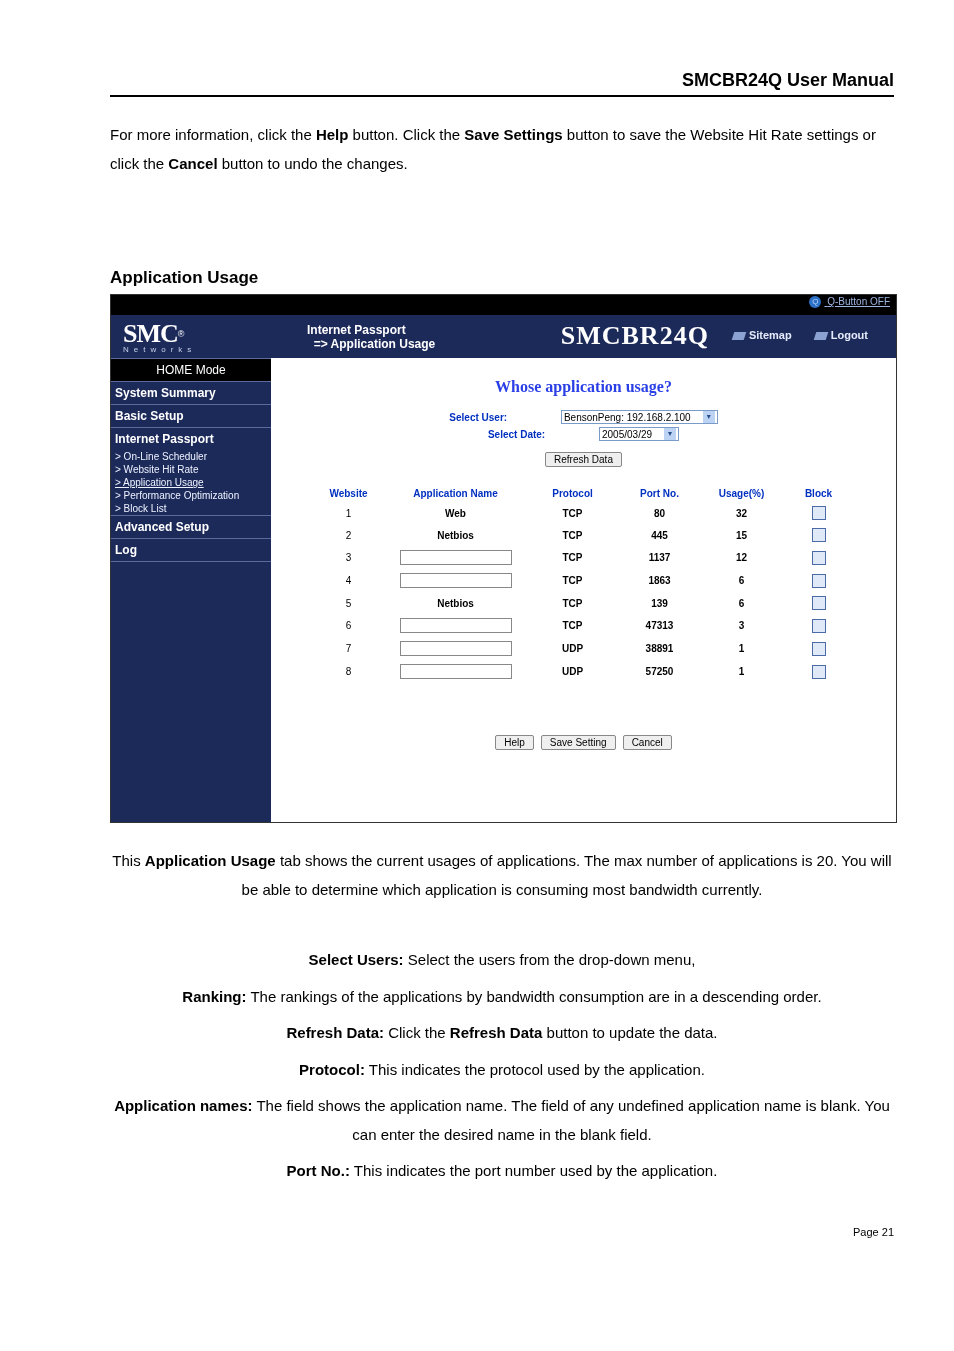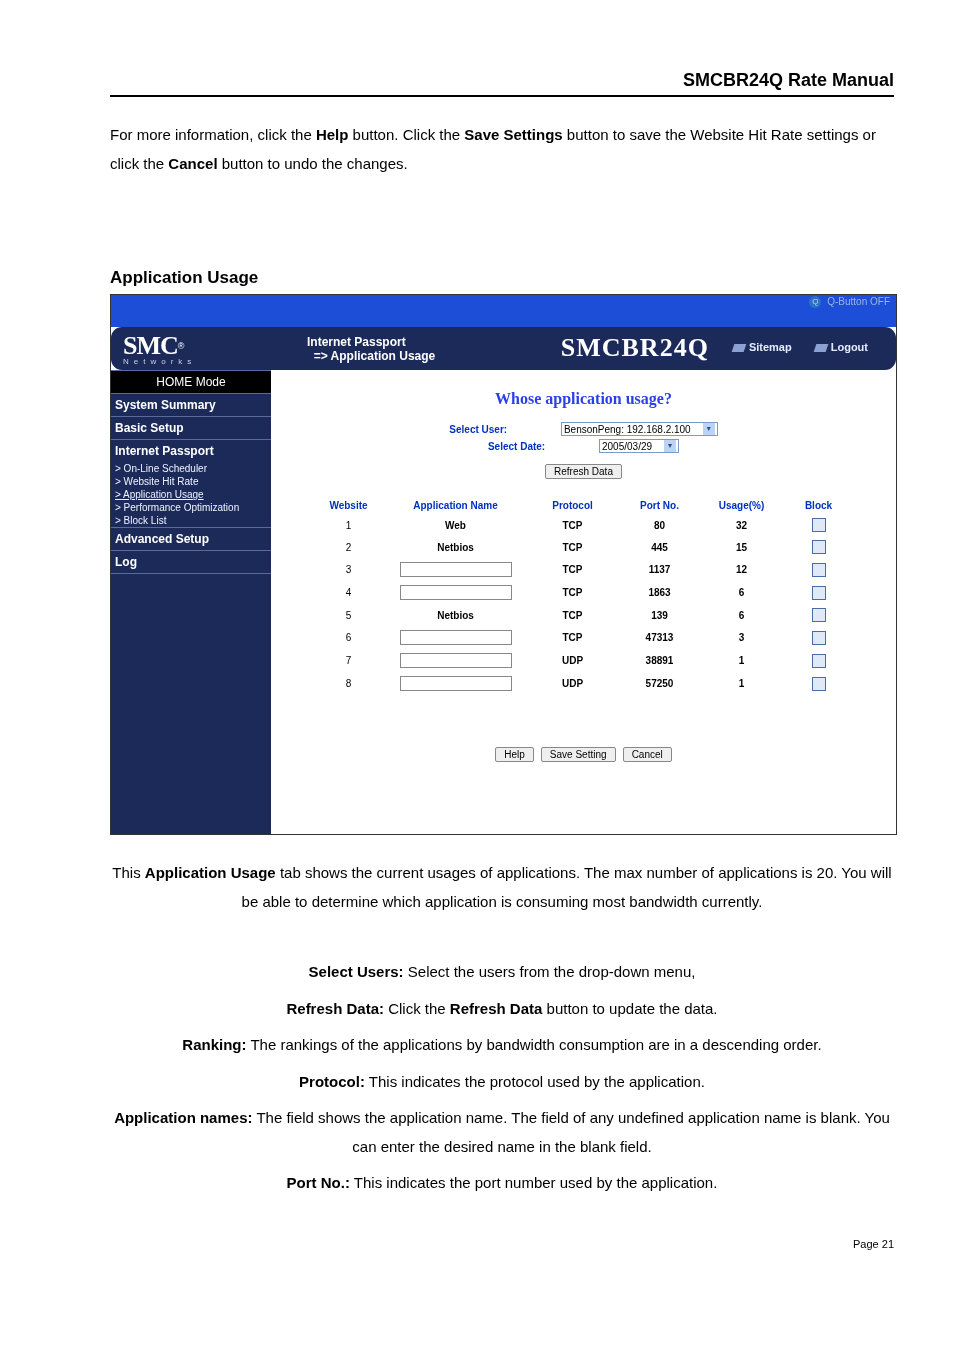--- a/index.html
+++ b/index.html
@@ -32,45 +32,45 @@
   
   .ui-shot {
     width: 785px;
     border: 1px solid #333;
     background: #fff;
     font-size: 11px;
     color: #000;
     margin-bottom: 24px;
   }
   .topbar {
-    background: #1d4ed8;
+    background: #000000;
     text-align: right;
-    padding: 1px 6px 16px 0;
+    padding: 1px 6px 4px 0;
     color: #9db3e0;
     font-size: 10px;
     height: 15px;
+    text-decoration: underline;
   }
   .q-circle {
     display: inline-block;
     width: 12px;
     height: 12px;
     background: #2d71c7;
     border-radius: 50%;
     vertical-align: middle;
     color: #b6d4ff;
     font-size: 8px;
     line-height: 12px;
     text-align: center;
     margin-right: 3px;
   }
   .bannerrow {
     display: flex;
     align-items: stretch;
     background: #1c2a5a;
-    border-radius: 11px;
   }
   .logo-cell {
     width: 160px;
     padding: 4px 0 4px 12px;
     color: #fff;
   }
   .logo-big {
     font-family: Georgia, 'Times New Roman', serif;
     font-size: 26px;
     font-weight: bold;
@@ -262,21 +262,21 @@
   .group-gap { margin-top: 42px; }
   .page-num {
     text-align: right;
     font-size: 11px;
     margin-top: 40px;
   }
 </style>
 </head>
 <body>
 
-<div class="doc-title">SMCBR24Q Rate Manual</div>
+<div class="doc-title">SMCBR24Q User Manual</div>
 
 <div class="intro-para">For more information, click the <b>Help</b> button. Click the <b>Save Settings</b> button to save the Website Hit Rate settings or click the <b>Cancel</b> button to undo the changes.</div>
 
 <div class="section-heading">Application Usage</div>
 
 <div class="ui-shot">
 
   <div class="topbar">
     <span class="q-circle">Q</span>
     <span>Q-Button OFF</span>
@@ -421,20 +421,20 @@
         <span class="btn">Cancel</span>
       </div>
     </div>
   </div>
 </div>
 
 <div class="body-para">This <b>Application Usage</b> tab shows the current usages of applications. The max number of applications is 20. You will be able to determine which application is consuming most bandwidth currently.</div>
 
 <div id="bullets" class="group-gap">
     <div class="body-para"><b>Select Users:</b> Select the users from the drop-down menu,</div>
+    <div class="body-para"><b>Ranking:</b> The rankings of the applications by bandwidth consumption are in a descending order.</div>
     <div class="body-para"><b>Refresh Data:</b> Click the <b>Refresh Data</b> button to update the data.</div>
-    <div class="body-para"><b>Ranking:</b> The rankings of the applications by bandwidth consumption are in a descending order.</div>
     <div class="body-para"><b>Protocol:</b> This indicates the protocol used by the application.</div>
     <div class="body-para"><b>Application names:</b> The field shows the application name. The field of any undefined application name is blank. You can enter the desired name in the blank field.</div>
     <div class="body-para"><b>Port No.:</b> This indicates the port number used by the application.</div>
   </div>
 
 <div class="page-num">Page 21</div>
 
 </body></html>

